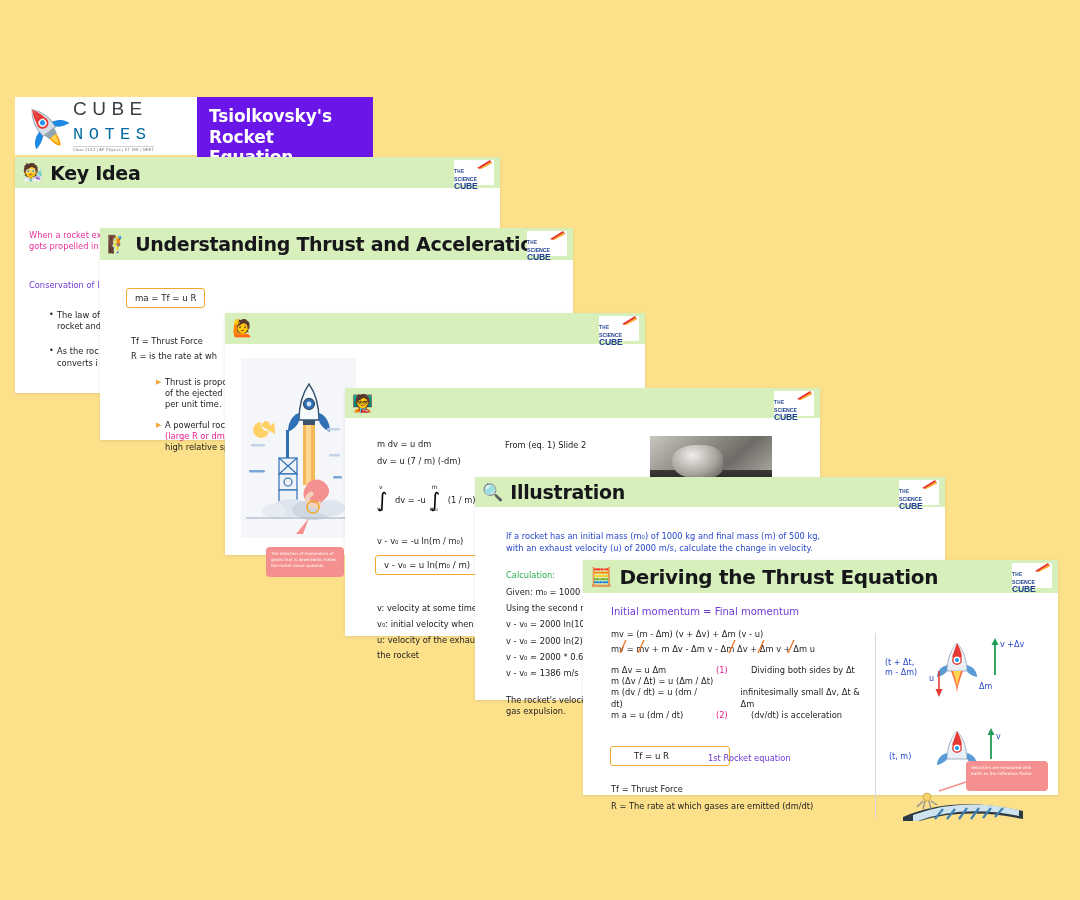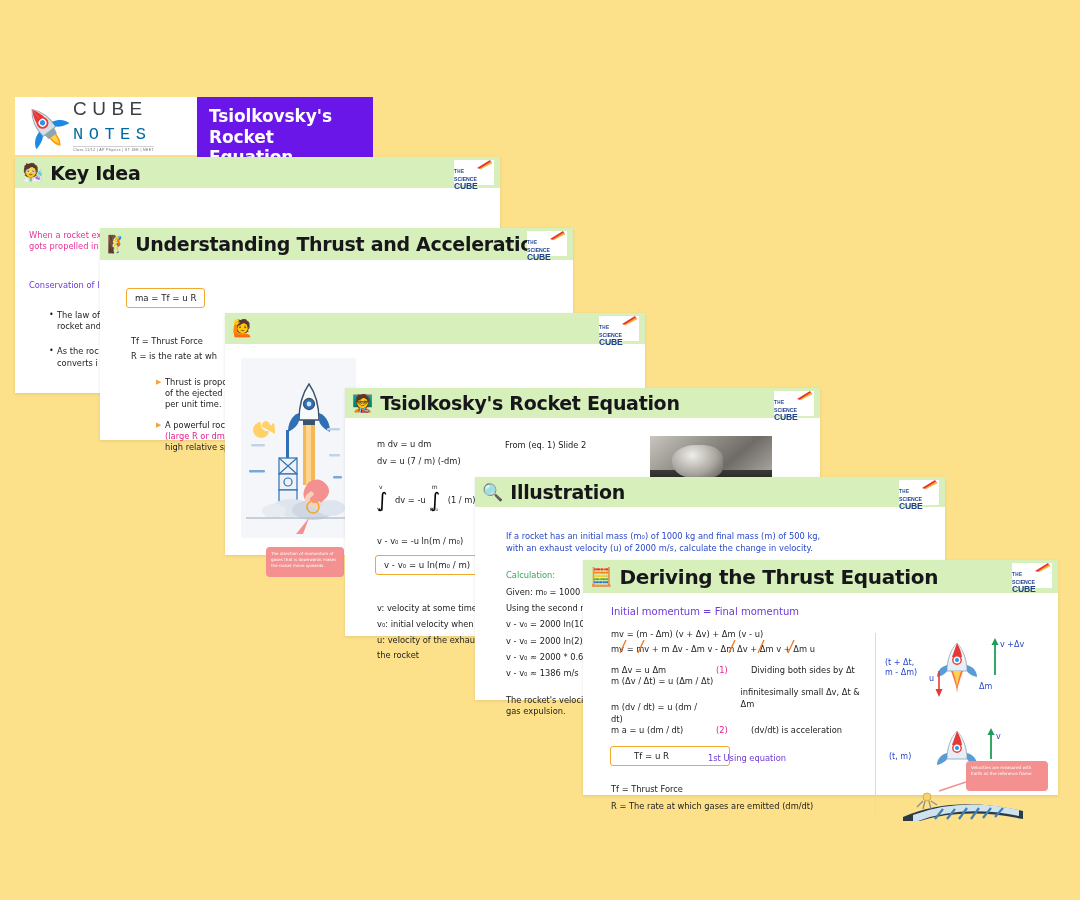--- a/index.html
+++ b/index.html
@@ -258,21 +258,20 @@
         </svg>
       </div>
       <div class="callout" style="left:41px;top:203px;width:78px;height:30px;">The direction of momentum of gases that is downwards makes the rocket move upwards.</div>
       <div style="position:absolute;left:290px;top:47px;font-size:13px;color:#555;">△</div>
     </div>
   </div>
 
   <div class="card" style="left:345px;top:388px;width:475px;height:248px;">
     <div class="card-head" style="height:30px;">
       <span class="emoji">🧑‍🏫</span>
-      <span class="card-title">Tsiolkosky's Rocket Equation</span>
       <div class="sc-logo">
         <svg class="sc-swoosh" viewBox="0 0 15 9">
             <path d="M0 8 L13 0 L15 3 L3 9 Z" fill="#e8322e"></path>
             <path d="M2 9 L14 1.5 L15 3.2 L4 9 Z" fill="#f7b733"></path>
           </svg>
         <span class="sc-the">THE</span>
         <span class="sc-science">SCIENCE</span>
         <span class="sc-cube">CUBE</span>
       </div>
     </div>
@@ -376,32 +375,32 @@
           <span class="hw" style="width:105px;">m Δv = u Δm</span>
           <span class="hw magenta" style="width:35px;">(1)</span>
           <span class="hw">Dividing both sides by Δt</span>
         </div>
         <div style="display:flex;line-height:2;">
           <span class="hw" style="width:105px;">m (Δv / Δt) = u (Δm / Δt)</span>
           <span class="hw magenta" style="width:35px;"></span>
           <span class="hw"></span>
         </div>
         <div style="display:flex;line-height:2;">
-          <span class="hw" style="width:105px;margin-top:15px;">m (dv / dt) = u (dm / dt)</span>
+          <span class="hw" style="width:105px;">m (dv / dt) = u (dm / dt)</span>
           <span class="hw magenta" style="width:35px;"></span>
           <span class="hw">infinitesimally small Δv, Δt &amp; Δm</span>
         </div>
         <div style="display:flex;line-height:2;">
           <span class="hw" style="width:105px;">m a = u (dm / dt)</span>
           <span class="hw magenta" style="width:35px;">(2)</span>
           <span class="hw">(dv/dt) is acceleration</span>
         </div>
       </div>
       <div class="eqbox green" style="position:absolute;left:27px;top:153px;width:72px;padding:4px 23px;">Tf = u R</div>
-      <div class="hw purple" style="position:absolute;left:125px;top:160px;">1st Using equation</div>
+      <div class="hw purple" style="position:absolute;left:125px;top:160px;">1st Rocket equation</div>
       <div class="hw" style="position:absolute;left:28px;top:188px;line-height:2.1;">
         <div>Tf = Thrust Force</div>
         <div>R  =  The rate at which gases are emitted (dm/dt)</div>
       </div>
 
       <div style="position:absolute;left:300px;top:38px;width:170px;height:190px;">
         <svg viewBox="0 0 170 190" width="170" height="190">
 
           <g transform="translate(62,12)">
             <path d="M12 0 C19 8 22 18 22 28 L2 28 C2 18 5 8 12 0 Z" fill="#e8eef5" stroke="#9fb1c4" stroke-width="1"></path>

